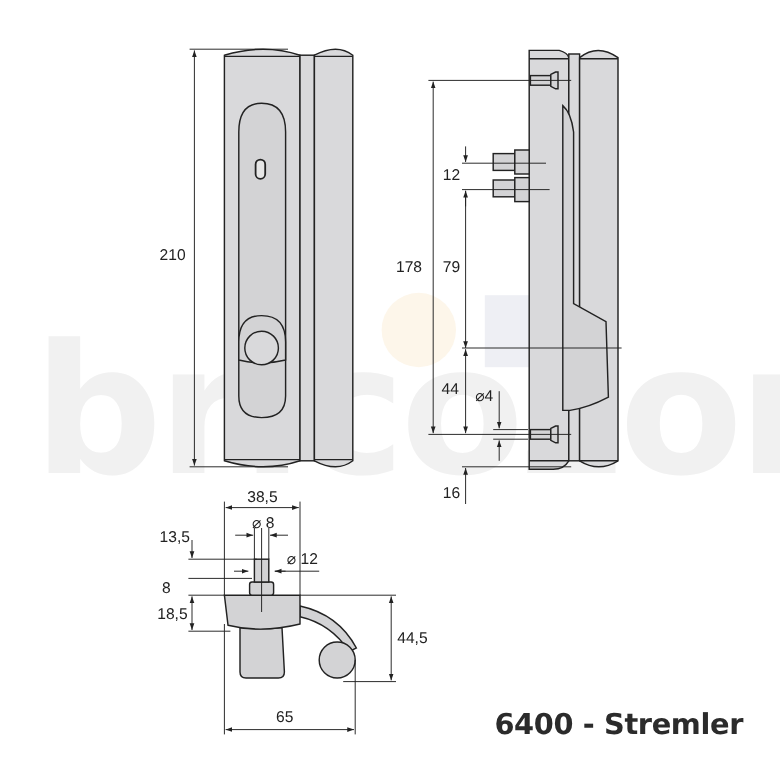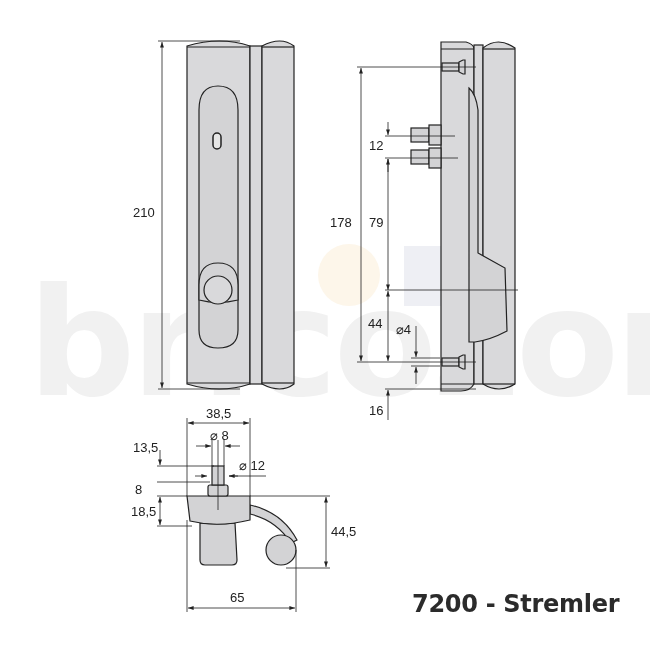--- a/index.html
+++ b/index.html
@@ -150,13 +150,13 @@
   <text class="dim" x="206" y="418">38,5</text>
   <text class="dim" x="210" y="440">⌀ 8</text>
   <text class="dim" x="239" y="470">⌀ 12</text>
   <text class="dim" x="133" y="452">13,5</text>
   <text class="dim" x="135" y="494">8</text>
   <text class="dim" x="131" y="516">18,5</text>
   <text class="dim" x="331" y="536">44,5</text>
   <text class="dim" x="230" y="602">65</text>
 </svg>
 
-<div class="title">7200 - Stremler</div>
+<div class="title">6400 - Stremler</div>
 
 </body></html>

